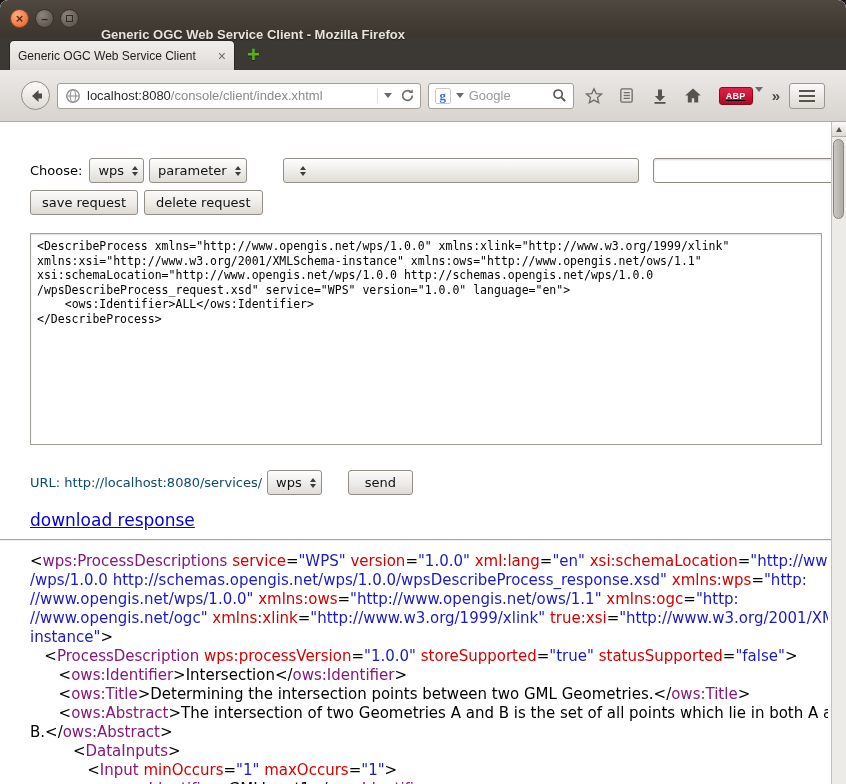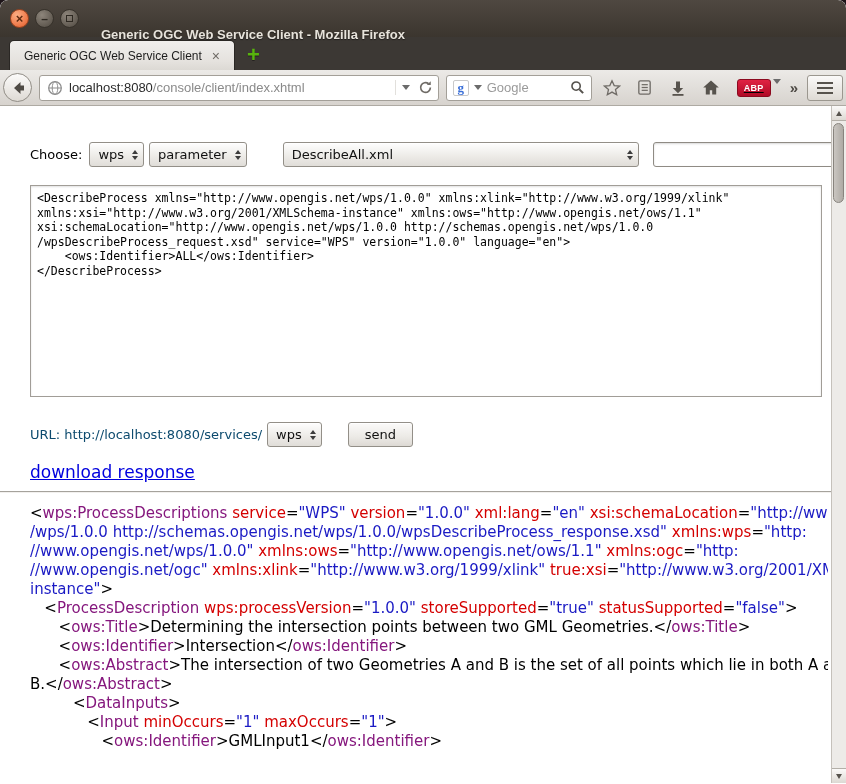--- a/index.html
+++ b/index.html
@@ -41,35 +41,35 @@
   .win-title { color: #e7e3db; font-size: 13px; font-weight: bold; margin-left: 16px;
     text-shadow: 0 1px 1px rgba(0,0,0,.5); white-space: nowrap; margin-top: 32px; }
 
   
   .tabbar { height: 33px; background: #3c3834; display: flex; align-items: flex-end; padding-left: 9px; }
   .tab {
     height: 30px; width: 226px;
     background: linear-gradient(#f0eeec, #e5e2de 70%, #dcd9d4);
     border: 1px solid #2a2724; border-bottom: none;
     border-radius: 5px 5px 0 0;
-    display: flex; align-items: center; padding: 0 14px;
+    display: flex; align-items: center; padding: 0 8px;
     font-size: 12px; color: #1d1d1d;
   }
   .tab-title { flex: 1; white-space: nowrap; overflow: hidden; }
   .tab-close { color: #6e6a65; font-size: 14px; padding-left: 8px; cursor: default; }
   .newtab-btn { color: #58b40e; font-size: 22px; font-weight: bold; line-height: 1;
     margin: 0 0 4px 12px; cursor: default; text-shadow: 0 1px 0 rgba(0,0,0,.4); }
 
   
   .navbar {
-    height: 36px;
+    height: 52px;
     background: linear-gradient(#eceae7, #d7d3ce);
     border-bottom: 1px solid #aeaaa3;
     display: flex; align-items: center;
-    padding: 0 3px; gap: 7px;
+    padding: 0 21px; gap: 7px;
   }
   .back-btn {
     width: 29px; height: 29px; border-radius: 50%;
     background: linear-gradient(#fcfbfa, #dedad4);
     border: 1px solid #918d86;
     display: flex; align-items: center; justify-content: center;
     flex: 0 0 auto;
   }
   .urlbar {
     flex: 1; height: 26px; background: #fff;
@@ -304,30 +304,33 @@
 
       <div class="gtk-select">
         <span class="sel-label">parameter</span>
         <span class="updown">
             <i class="up"></i>
             <i class="dn"></i>
           </span>
       </div>
 
       <div class="gtk-select sel-request">
-        <span class="sel-label">DescribeAll.xml</span>
         <span class="updown">
             <i class="up"></i>
             <i class="dn"></i>
           </span>
       </div>
 
       <input class="name-input" type="text" style="">
     </div>
 
+    <div class="row btn-row">
+      <button class="gtk-btn">save request</button>
+      <button class="gtk-btn">delete request</button>
+    </div>
 
     <textarea class="request-textarea" spellcheck="false" style="">&lt;DescribeProcess xmlns="http://www.opengis.net/wps/1.0.0" xmlns:xlink="http://www.w3.org/1999/xlink"
 xmlns:xsi="http://www.w3.org/2001/XMLSchema-instance" xmlns:ows="http://www.opengis.net/ows/1.1"
 xsi:schemaLocation="http://www.opengis.net/wps/1.0.0 http://schemas.opengis.net/wps/1.0.0
 /wpsDescribeProcess_request.xsd" service="WPS" version="1.0.0" language="en"&gt;
     &lt;ows:Identifier&gt;ALL&lt;/ows:Identifier&gt;
 &lt;/DescribeProcess&gt;</textarea>
 
     <div class="row url-row">
       <span class="url-label">URL: http://localhost:8080/services/</span>
@@ -345,22 +348,22 @@
 
     <hr class="full-hr">
 
     <div class="response">
         <div class="xl"><span class="tk-p">&lt;</span><span class="tk-t">wps:ProcessDescriptions</span><span class="tk-a"> service</span><span class="tk-p">=</span><span class="tk-v">"WPS"</span><span class="tk-a"> version</span><span class="tk-p">=</span><span class="tk-v">"1.0.0"</span><span class="tk-a"> xml:lang</span><span class="tk-p">=</span><span class="tk-v">"en"</span><span class="tk-a"> xsi:schemaLocation</span><span class="tk-p">=</span><span class="tk-v">"http://www.opengis.net</span></div>
         <div class="xl"><span class="tk-v">/wps/1.0.0 http://schemas.opengis.net/wps/1.0.0/wpsDescribeProcess_response.xsd"</span><span class="tk-a"> xmlns:wps</span><span class="tk-p">=</span><span class="tk-v">"http:</span></div>
         <div class="xl"><span class="tk-v">//www.opengis.net/wps/1.0.0"</span><span class="tk-a"> xmlns:ows</span><span class="tk-p">=</span><span class="tk-v">"http://www.opengis.net/ows/1.1"</span><span class="tk-a"> xmlns:ogc</span><span class="tk-p">=</span><span class="tk-v">"http:</span></div>
         <div class="xl"><span class="tk-v">//www.opengis.net/ogc"</span><span class="tk-a"> xmlns:xlink</span><span class="tk-p">=</span><span class="tk-v">"http://www.w3.org/1999/xlink"</span><span class="tk-a"> true:xsi</span><span class="tk-p">=</span><span class="tk-v">"http://www.w3.org/2001/XMLSchema-</span></div>
         <div class="xl"><span class="tk-v">instance"</span><span class="tk-p">&gt;</span></div>
         <div class="xl"><span class="tk-p">   &lt;</span><span class="tk-t">ProcessDescription</span><span class="tk-a"> wps:processVersion</span><span class="tk-p">=</span><span class="tk-v">"1.0.0"</span><span class="tk-a"> storeSupported</span><span class="tk-p">=</span><span class="tk-v">"true"</span><span class="tk-a"> statusSupported</span><span class="tk-p">=</span><span class="tk-v">"false"</span><span class="tk-p">&gt;</span></div>
+        <div class="xl"><span class="tk-p">      &lt;</span><span class="tk-t">ows:Identifier</span><span class="tk-p">&gt;</span><span class="tk-x">Intersection</span><span class="tk-p">&lt;/</span><span class="tk-t">ows:Identifier</span><span class="tk-p">&gt;</span></div>
         <div class="xl"><span class="tk-p">      &lt;</span><span class="tk-t">ows:Title</span><span class="tk-p">&gt;</span><span class="tk-x">Determining the intersection points between two GML Geometries.</span><span class="tk-p">&lt;/</span><span class="tk-t">ows:Title</span><span class="tk-p">&gt;</span></div>
-        <div class="xl"><span class="tk-p">      &lt;</span><span class="tk-t">ows:Identifier</span><span class="tk-p">&gt;</span><span class="tk-x">Intersection</span><span class="tk-p">&lt;/</span><span class="tk-t">ows:Identifier</span><span class="tk-p">&gt;</span></div>
         <div class="xl"><span class="tk-p">      &lt;</span><span class="tk-t">ows:Abstract</span><span class="tk-p">&gt;</span><span class="tk-x">The intersection of two Geometries A and B is the set of all points which lie in both A and</span></div>
         <div class="xl"><span class="tk-x">B.</span><span class="tk-p">&lt;/</span><span class="tk-t">ows:Abstract</span><span class="tk-p">&gt;</span></div>
         <div class="xl"><span class="tk-p">         &lt;</span><span class="tk-t">DataInputs</span><span class="tk-p">&gt;</span></div>
         <div class="xl"><span class="tk-p">            &lt;</span><span class="tk-t">Input</span><span class="tk-a"> minOccurs</span><span class="tk-p">=</span><span class="tk-v">"1"</span><span class="tk-a"> maxOccurs</span><span class="tk-p">=</span><span class="tk-v">"1"</span><span class="tk-p">&gt;</span></div>
         <div class="xl"><span class="tk-p">               &lt;</span><span class="tk-t">ows:Identifier</span><span class="tk-p">&gt;</span><span class="tk-x">GMLInput1</span><span class="tk-p">&lt;/</span><span class="tk-t">ows:Identifier</span><span class="tk-p">&gt;</span></div>
       </div>
 
     
     <div class="scrollbar">
       <div class="sb-btn sb-up">

